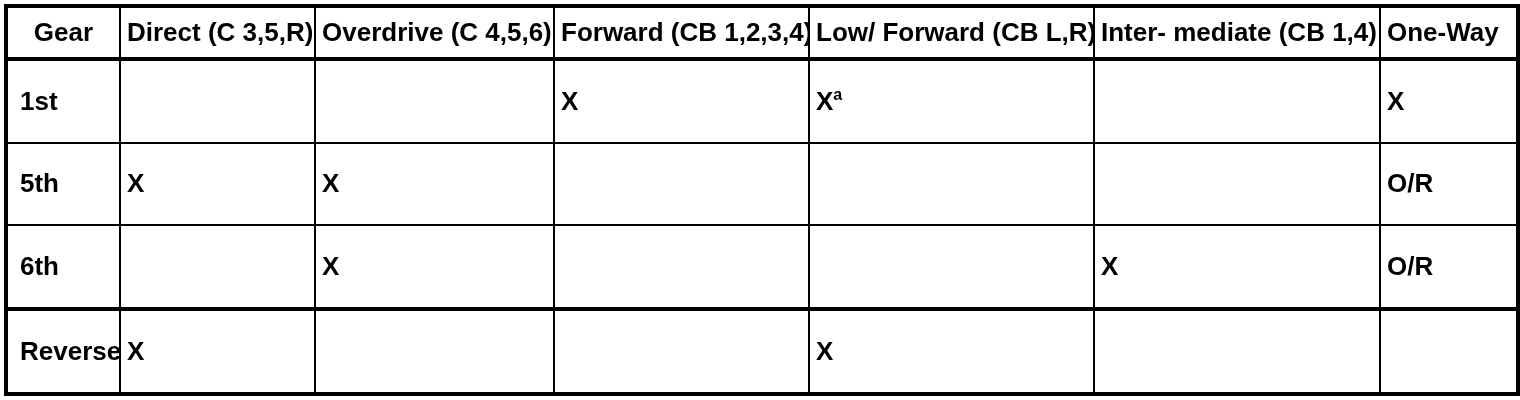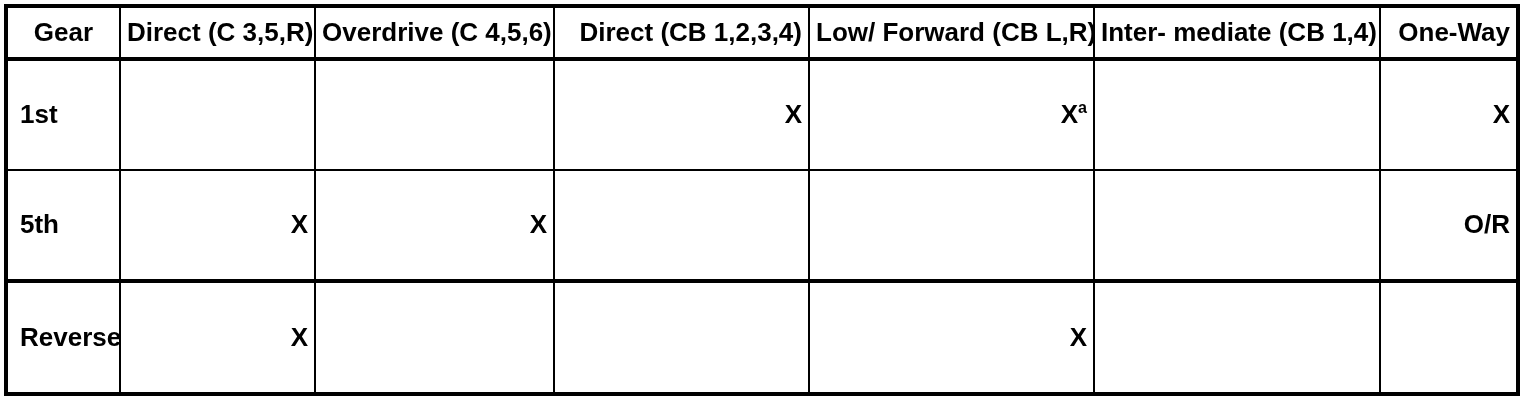--- a/index.html
+++ b/index.html
@@ -33,21 +33,21 @@
 
   table.gear-table td,
   table.gear-table th {
     border-left: 2px solid #000000;
     border-right: 2px solid #000000;
     border-top: 2px solid #000000;
     border-bottom: 2px solid #000000;
     padding: 0 6px;
     font-size: 26px;
     line-height: 1.05;
-    text-align: right;
+    text-align: left;
     vertical-align: middle;
     white-space: nowrap;
     overflow: hidden;
   }
 
   
   table.gear-table thead th {
     font-weight: bold;
     font-size: 26px;
     height: 49px;
@@ -102,21 +102,21 @@
         <col class="c3">
       <col class="c4">
         <col class="c5">
         <col class="c6">
     </colgroup>
     <thead>
       <tr>
         <th class="col-gear">Gear</th>
         <th>Direct (C 3,5,R)</th>
         <th>Overdrive (C 4,5,6)</th>
-        <th>Direct (CB 1,2,3,4)</th>
+        <th>Forward (CB 1,2,3,4)</th>
         <th>Low/ Forward (CB L,R)</th>
         <th>Inter- mediate (CB 1,4)</th>
         <th>One-Way</th>
       </tr>
     </thead>
     <tbody id="table-body">
         <tr>
           <td class="col-gear">1st</td>
           <td></td>
           <td></td>
@@ -127,20 +127,29 @@
         </tr>
         <tr>
           <td class="col-gear">5th</td>
           <td>X</td>
           <td>X</td>
           <td></td>
           <td></td>
           <td></td>
           <td>O/R</td>
         </tr>
+        <tr>
+          <td class="col-gear">6th</td>
+          <td></td>
+          <td>X</td>
+          <td></td>
+          <td></td>
+          <td>X</td>
+          <td>O/R</td>
+        </tr>
         <tr class="row-heavy-top">
           <td class="col-gear">Reverse</td>
           <td>X</td>
           <td></td>
           <td></td>
           <td>X</td>
           <td></td>
           <td></td>
         </tr>
       </tbody>

